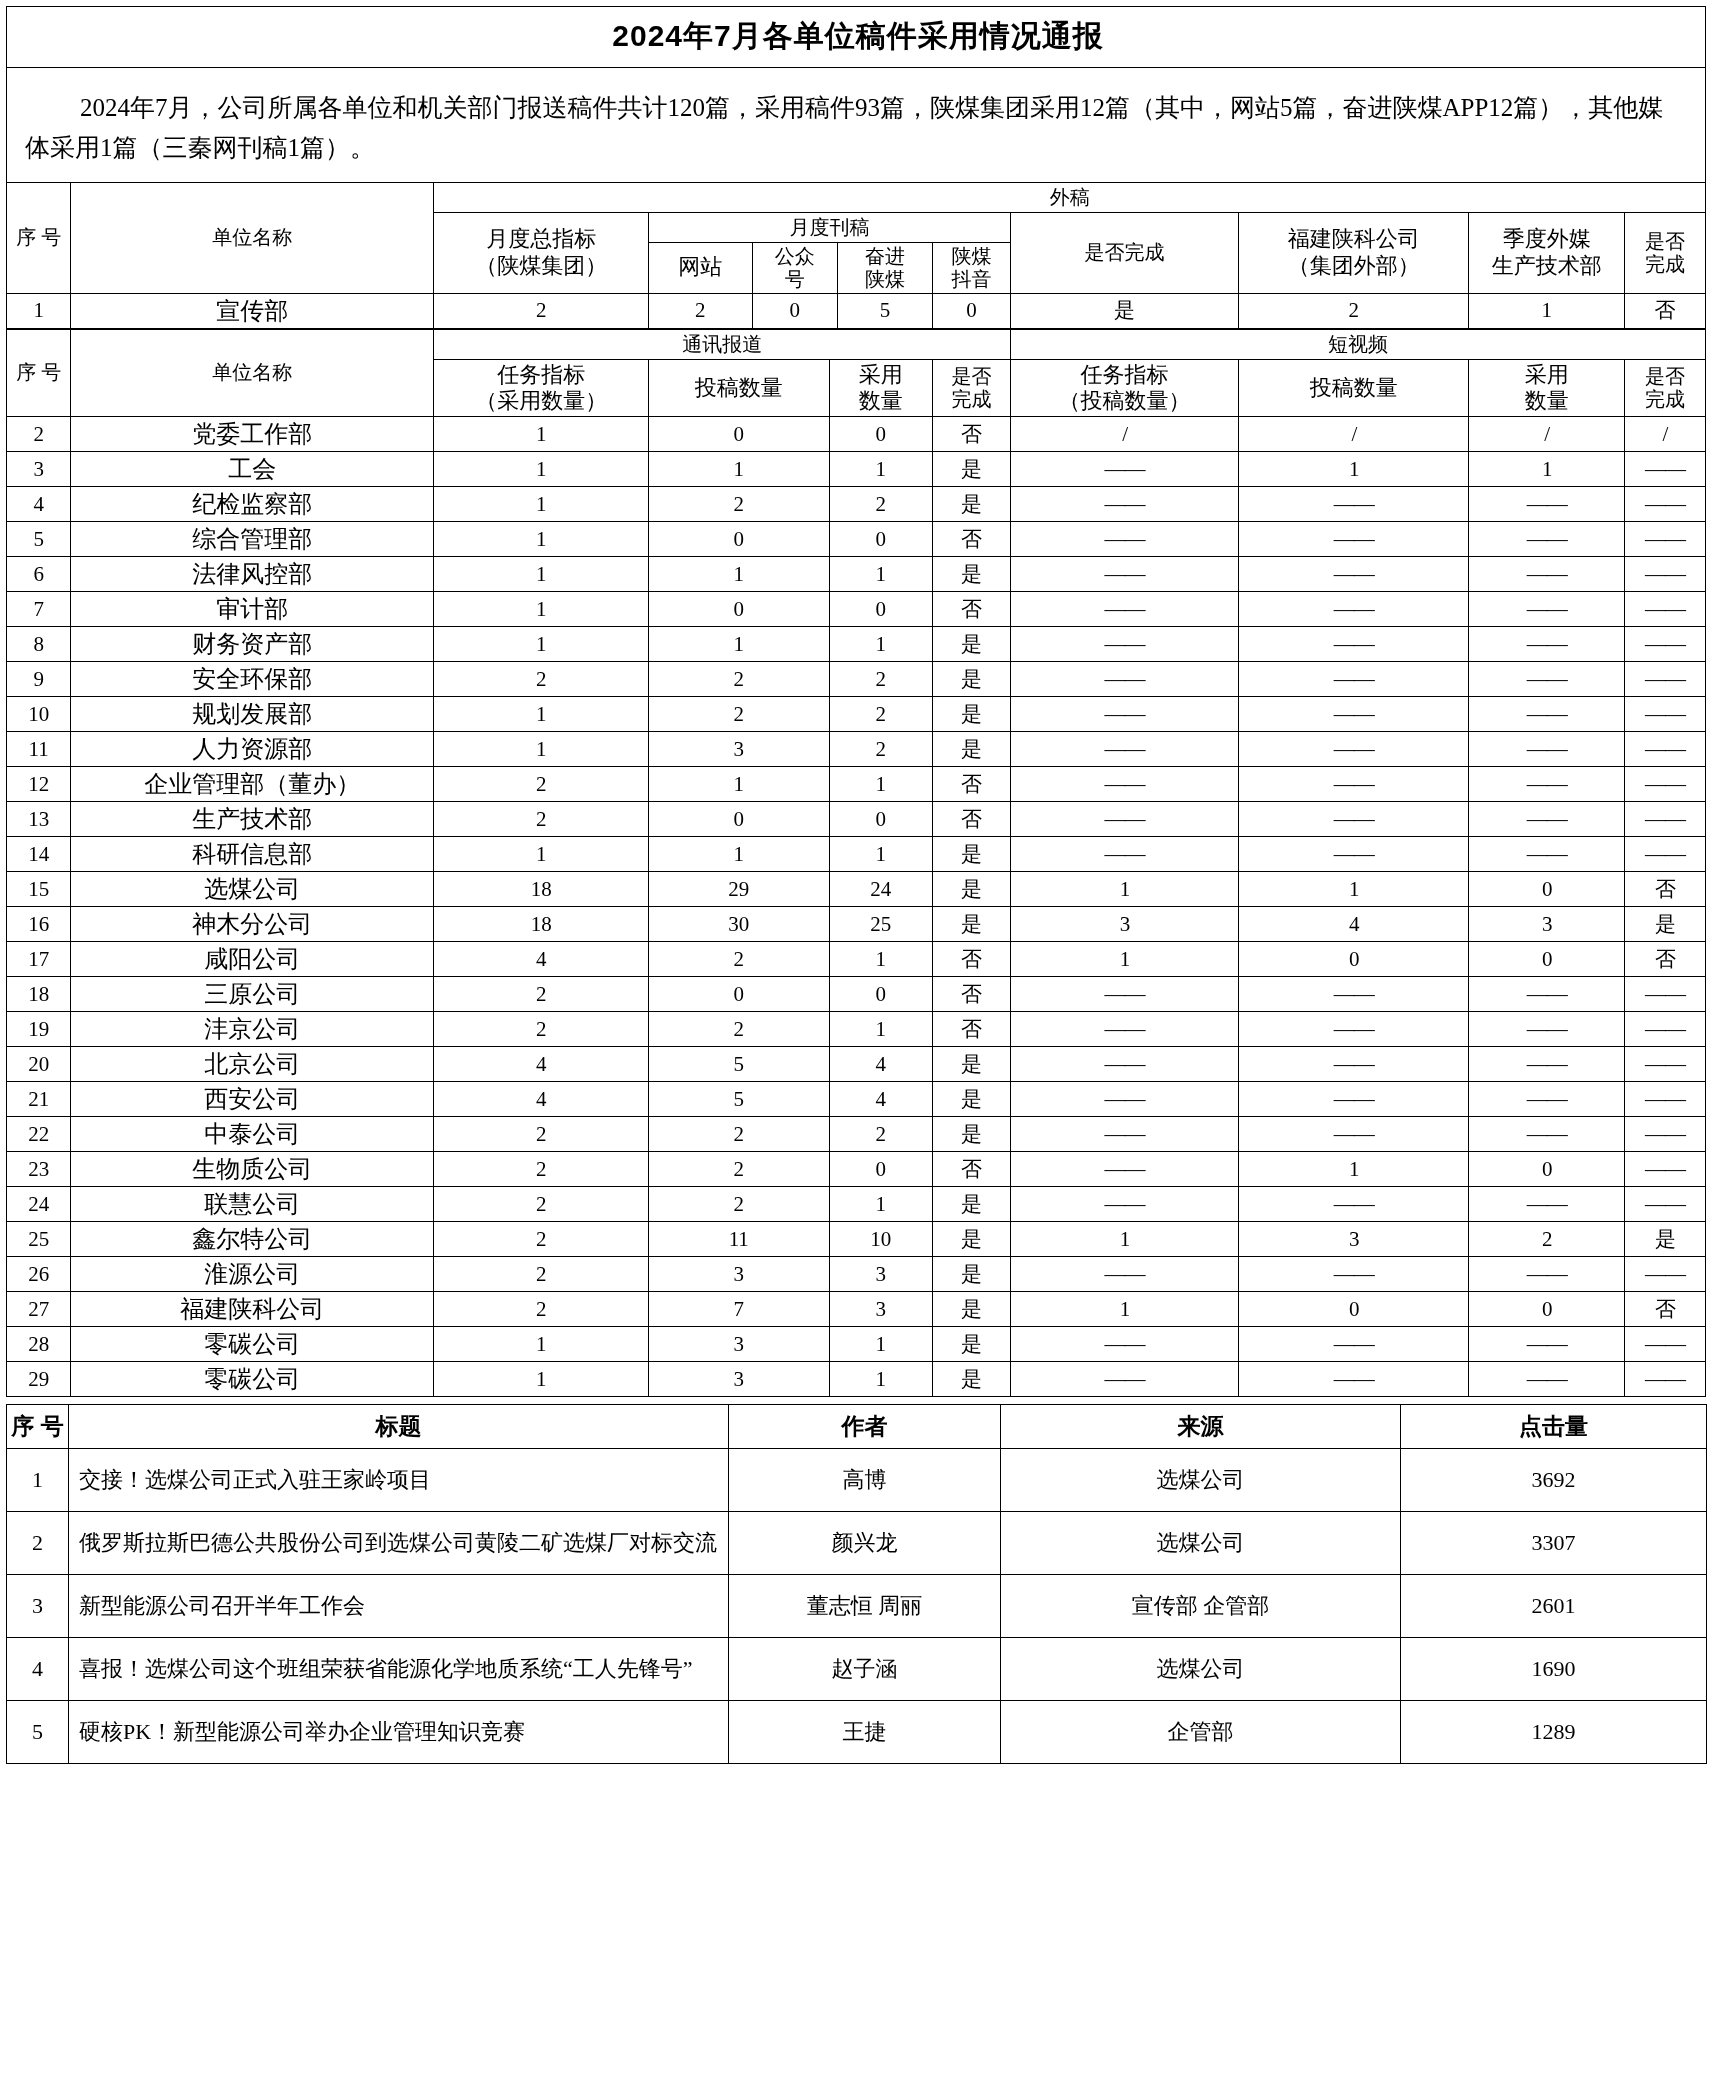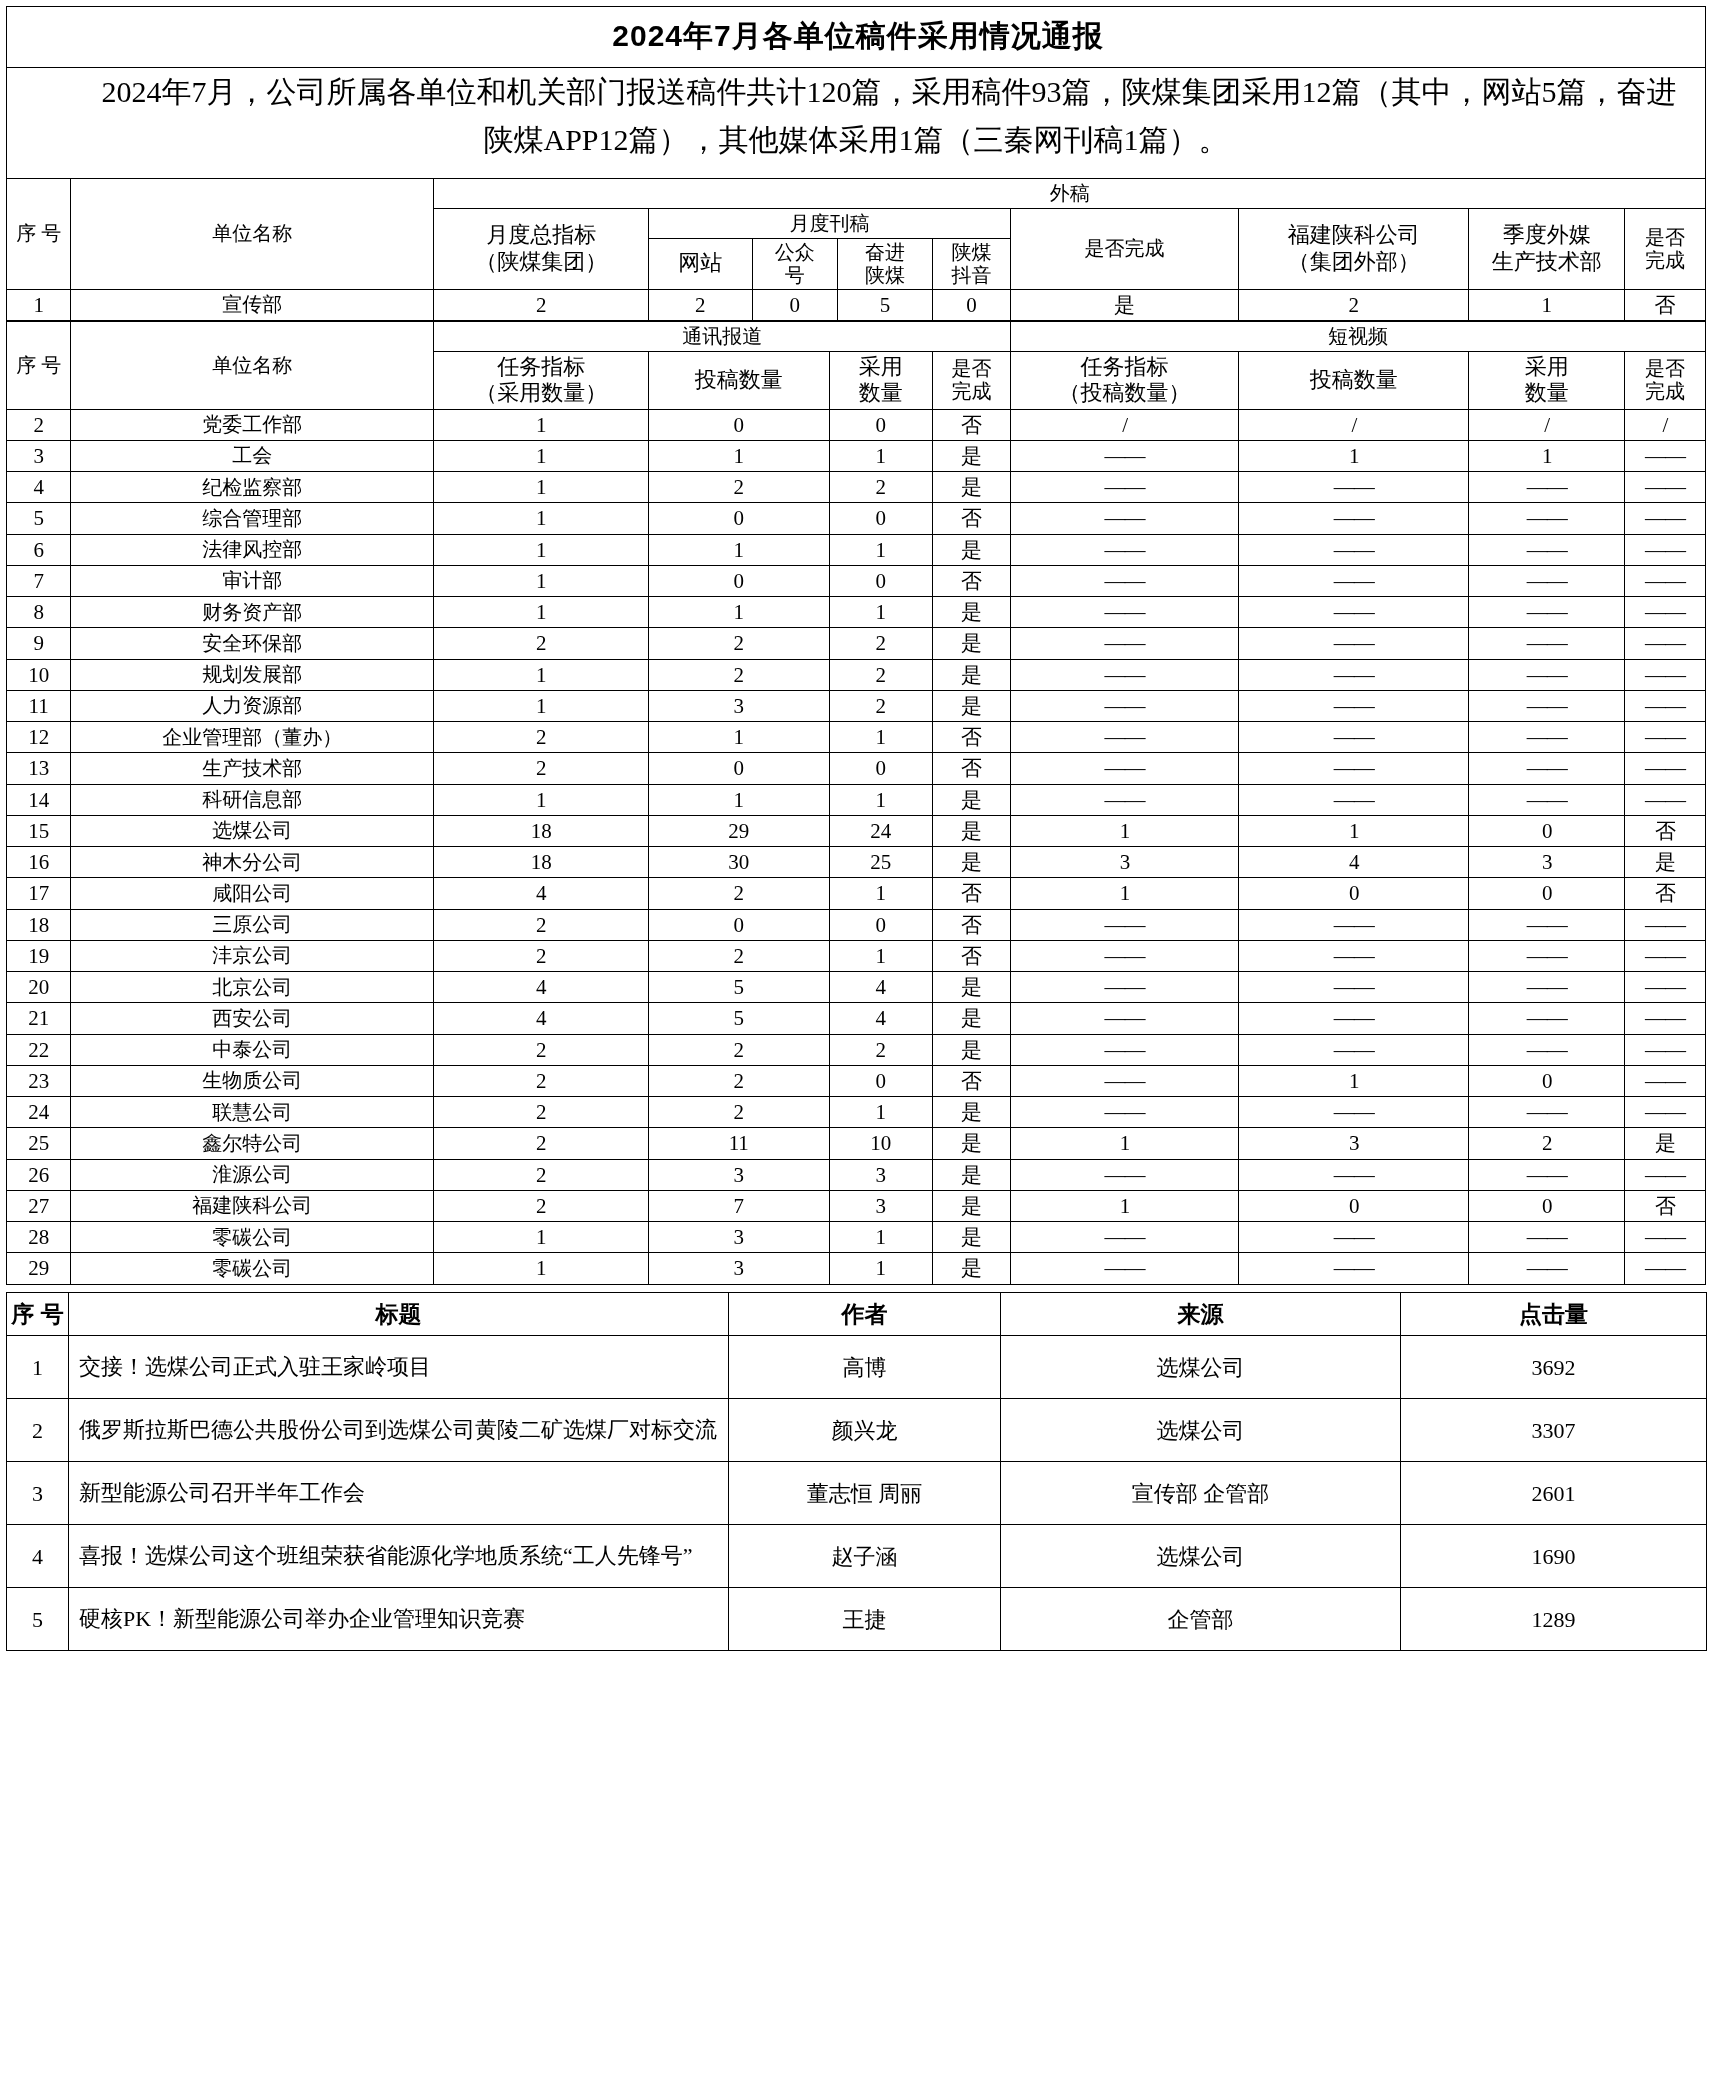--- a/index.html
+++ b/index.html
@@ -33,39 +33,39 @@
     line-height: 1.25;
   }
   .title-cell {
     font-family: "Liberation Sans", "DejaVu Sans", sans-serif;
     font-weight: bold;
     font-size: 30px;
     padding: 10px 0 12px 4px;
     letter-spacing: 1px;
   }
   .intro-cell {
-    text-align: center;
-    font-size: 30px;
+    text-align: left;
+    font-size: 25px;
     line-height: 1.6;
-    padding: 0 18px 14px 18px;
+    padding: 20px 18px 14px 18px;
     text-indent: 0;
   }
   .intro-cell p {
     margin: 0;
     text-indent: 2.2em;
   }
   .hdr {
     font-size: 22px;
     line-height: 1.2;
   }
   .hdr-lg {
     font-size: 20px;
   }
   .row-label {
-    font-size: 20px;
+    font-size: 24px;
   }
   .small-h {
     font-size: 20px;
     line-height: 1.15;
   }
   .rank-title-cell {
     font-family: "Liberation Sans", "DejaVu Sans", sans-serif;
     font-weight: bold;
     font-size: 28px;
     padding: 9px 0 10px 0;

